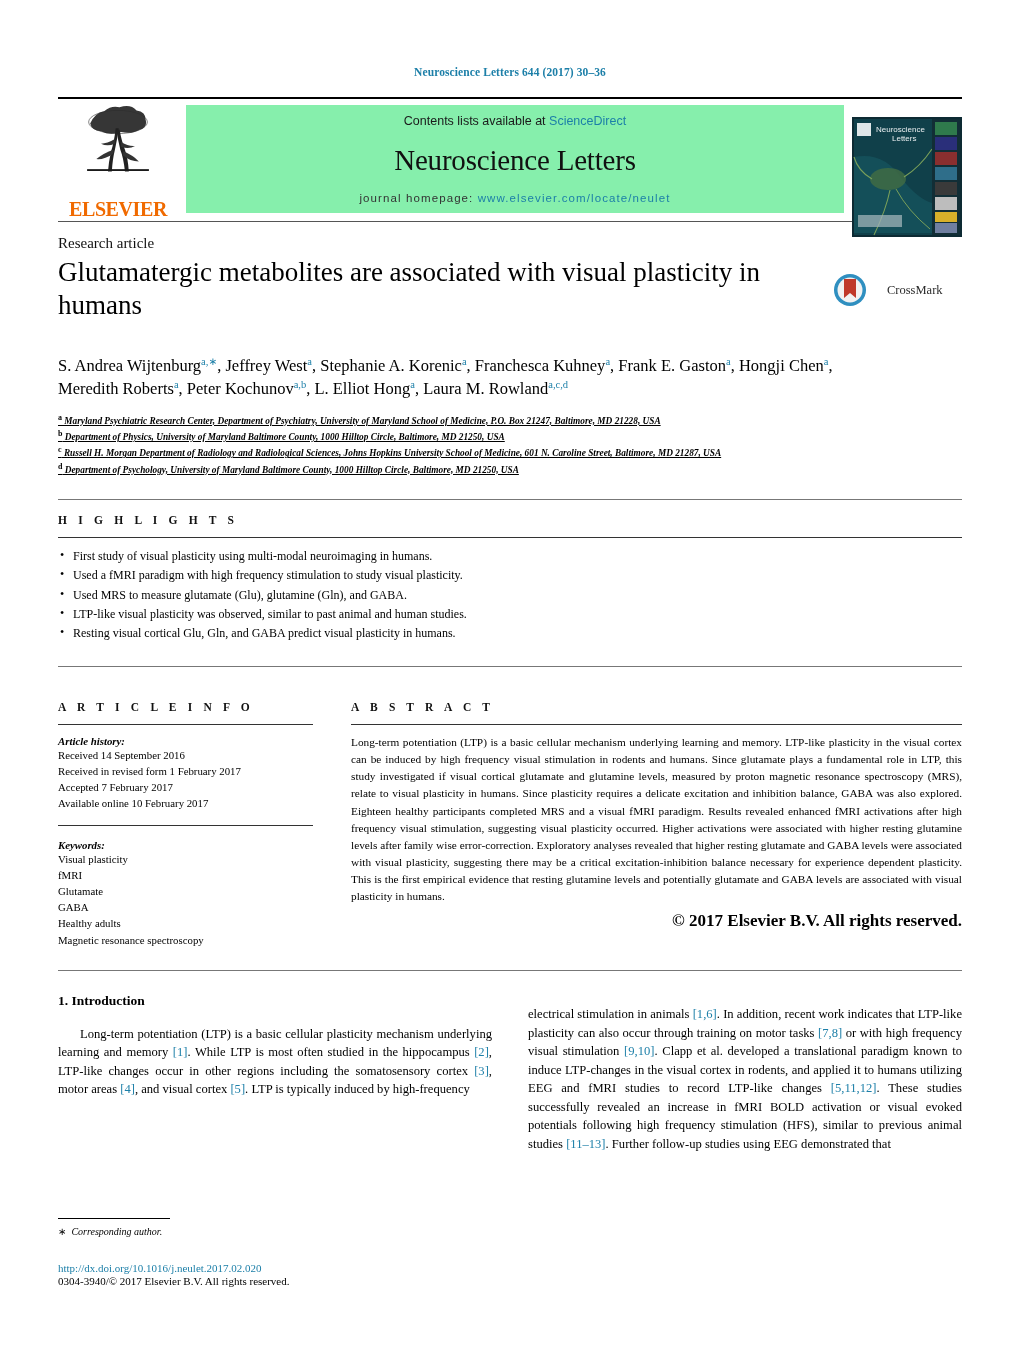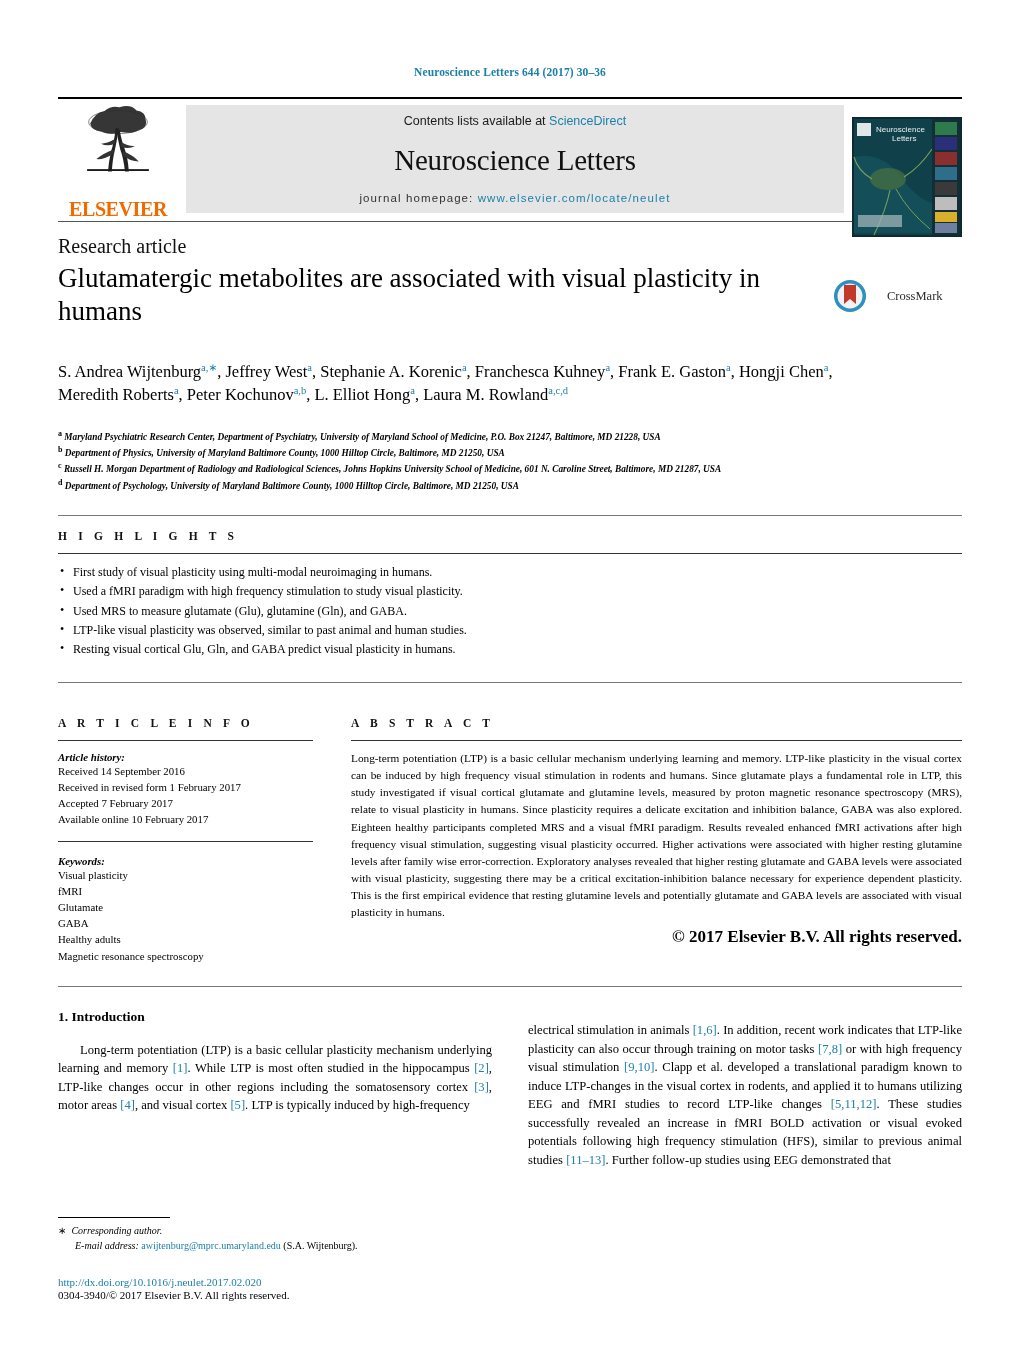--- a/index.html
+++ b/index.html
@@ -60,21 +60,21 @@
     font-family: "Liberation Serif", serif;
     font-size: 20px;
     font-weight: bold;
     color: #f06a00;
     letter-spacing: -0.4px;
     line-height: 1;
     margin-top: 1px;
   }
   .masthead-center {
     flex: 1 1 auto;
-    background: #e5e5e5;
+    background: #86efac;
     margin: 6px 8px 6px 8px;
     display: flex;
     flex-direction: column;
     justify-content: space-between;
     align-items: center;
     padding: 9px 0 9px 0;
     box-sizing: border-box;
   }
   .contents-line {
     font-family: "Liberation Sans", sans-serif;
@@ -97,21 +97,21 @@
     flex: 0 0 110px;
     width: 110px;
     align-self: center;
     height: 85px;
     position: relative;
   }
 
   
   .rule-thin { border-top: 1px solid #555; margin-top: 2px; }
   .article-type {
-    font-size: 20px;
+    font-size: 15px;
     margin-top: 13px;
     color: #111;
   }
   .title-row { display: flex; align-items: flex-start; }
   .title-block { flex: 1 1 auto; }
   .article-title {
     font-size: 27px;
     line-height: 1.24;
     margin-top: 4px;
     max-width: 730px;
@@ -133,26 +133,27 @@
   }
 
   .authors {
     font-size: 16.5px;
     line-height: 1.42;
     margin-top: 13px;
     max-width: 800px;
   }
   .authors sup { color: #1c7fa8; font-size: 10.5px; }
   .affiliations {
-    margin-top: 21px;
+    margin-top: 11px;
     font-size: 9.3px;
     font-style: italic;
     font-weight: bold;
     line-height: 1.52;
     max-width: 880px;
+    text-decoration: underline;
   }
   .affiliations sup { font-style: normal; font-size: 8px; }
   .aff-line { }
 
   
   .section-rule-top { border-top: 1px solid #777; margin-top: 22px; }
   .sec-heading {
     font-size: 11.5px;
     font-weight: bold;
     letter-spacing: 4.2px;
@@ -228,21 +229,21 @@
     line-height: 1.47;
     text-align: justify;
     text-indent: 22px;
   }
   .para.noindent { text-indent: 0; }
 
   
   .footnote-area {
     position: absolute;
     left: 58px;
-    bottom: 50px;
+    bottom: 64px;
     width: 430px;
   }
   .fn-rule {
     border-top: 1px solid #000;
     width: 112px;
     margin-bottom: 5px;
   }
   .fn-line { font-size: 10px; line-height: 1.5; }
   .fn-line .star { margin-right: 5px; }
   .fn-italic { font-style: italic; }
@@ -395,24 +396,19 @@
     <div class="bcol">
       <p class="para noindent">electrical stimulation in animals <span class="link">[1,6]</span>. In addition, recent work indicates that LTP-like plasticity can also occur through training on motor tasks <span class="link">[7,8]</span> or with high frequency visual stimulation <span class="link">[9,10]</span>. Clapp et al. developed a translational paradigm known to induce LTP-changes in the visual cortex in rodents, and applied it to humans utilizing EEG and fMRI studies to record LTP-like changes <span class="link">[5,11,12]</span>. These studies successfully revealed an increase in fMRI BOLD activation or visual evoked potentials following high frequency stimulation (HFS), similar to previous animal studies <span class="link">[11–13]</span>. Further follow-up studies using EEG demonstrated that</p>
     </div>
   </div>
 
   <div class="footnote-area">
     <div class="fn-rule"></div>
     <div class="fn-line">
       <span class="star">∗</span><span class="fn-italic">Corresponding author.</span>
     </div>
-    <div class="fn-line" style="padding-left:17px">
-      <span class="fn-italic">E-mail address:</span>
-      <span class="link">awijtenburg@mprc.umaryland.edu</span>
-      <span>(S.A. Wijtenburg).</span>
-    </div>
     <div class="doi-block">
       <div class="doi-line link">http://dx.doi.org/10.1016/j.neulet.2017.02.020</div>
       <div class="issn-line">0304-3940/© 2017 Elsevier B.V. All rights reserved.</div>
     </div>
   </div>
 
 </div>
 
 </body></html>

